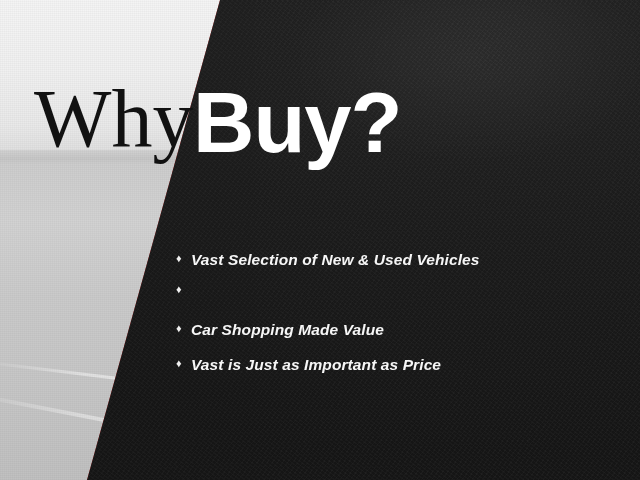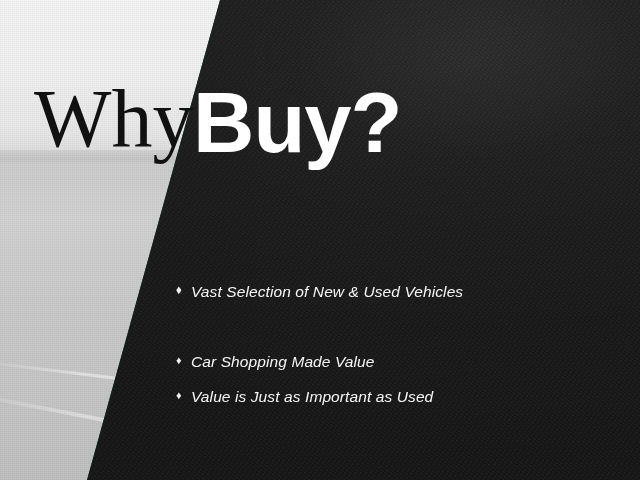--- a/index.html
+++ b/index.html
@@ -5,21 +5,21 @@
   html, body {
     margin: 0;
     padding: 0;
     background: #000;
   }
   #stage {
     position: relative;
     width: 640px;
     height: 480px;
     overflow: hidden;
-    background: #15803d;
+    background: #ef4444;
     font-family: "Liberation Sans", sans-serif;
     user-select: none;
   }
 
   
   .photo-left {
     position: absolute;
     left: 0; top: 0;
     width: 260px;
     height: 480px;
@@ -164,26 +164,25 @@
     flex: 0 0 15px;
     color: #f0f0f0;
     font-size: 11px;
     line-height: 1;
     position: relative;
     top: -3px;
   }
   .bullet-text {
     font-family: "Liberation Sans", sans-serif;
     font-size: 15.5px;
-    font-weight: 400;
+    font-weight: 700;
     font-style: italic;
     color: #f6f6f6;
     letter-spacing: .1px;
     line-height: 1;
-    margin-top: 32px;
   }
 </style>
 </head>
 <body>
 
 <div id="stage">
 
   <div class="photo-left">
     <div class="sky"></div>
     <div class="horizon-band"></div>
@@ -216,18 +215,18 @@
       <span class="bullet-mark">♦</span>
     </div>
 
     <div class="bullet-row">
       <span class="bullet-mark">♦</span>
       <span class="bullet-text">Car Shopping Made Value</span>
     </div>
 
     <div class="bullet-row">
       <span class="bullet-mark">♦</span>
-      <span class="bullet-text">Value is Just as Important as Used</span>
+      <span class="bullet-text">Vast is Just as Important as Price</span>
     </div>
 
   </div>
 
 </div>
 
 </body></html>

